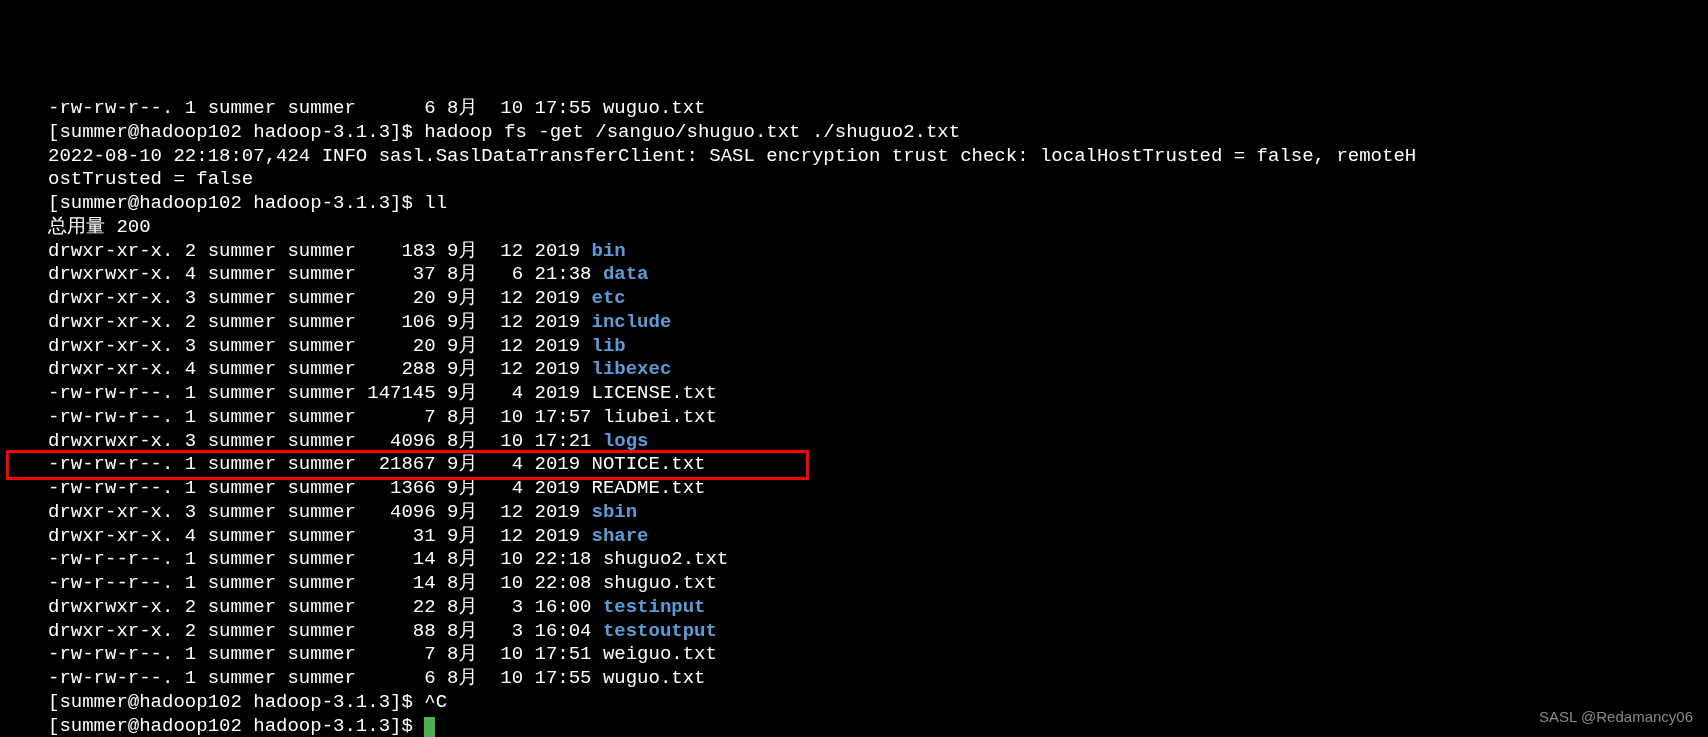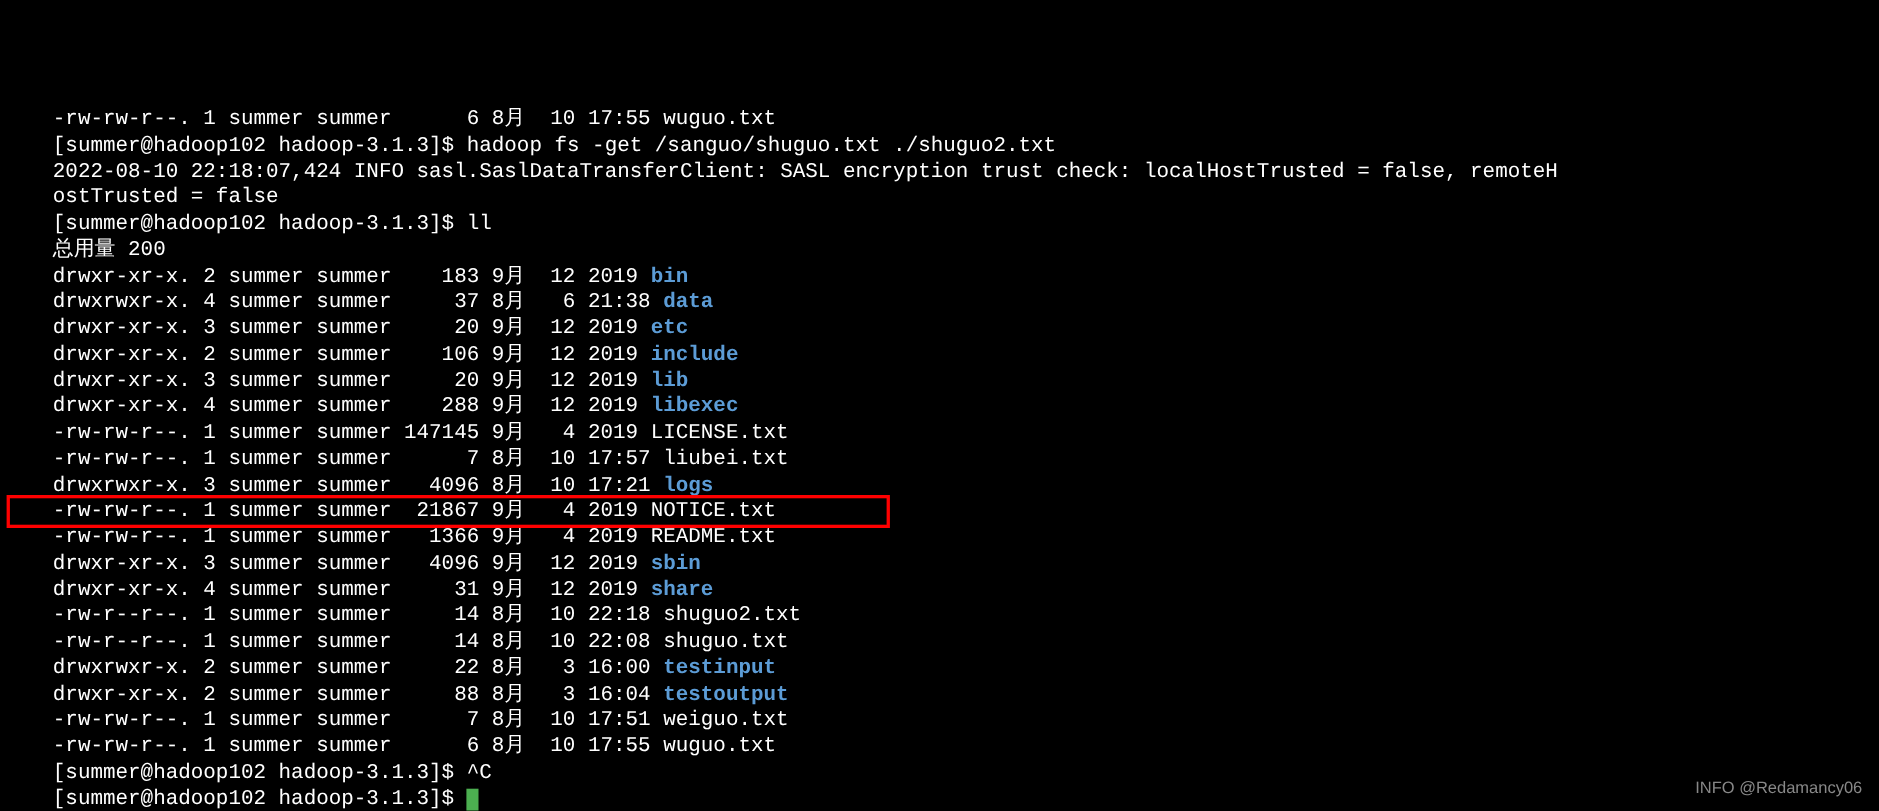--- a/index.html
+++ b/index.html
@@ -54,16 +54,16 @@
   </style>
 </head>
 <body>
 
 
 
 <div class="terminal" id="terminal"><div class="line">-rw-rw-r--. 1 summer summer      6 8月  10 17:55 wuguo.txt</div><div class="line">[summer@hadoop102 hadoop-3.1.3]$ hadoop fs -get /sanguo/shuguo.txt ./shuguo2.txt</div><div class="line">2022-08-10 22:18:07,424 INFO sasl.SaslDataTransferClient: SASL encryption trust check: localHostTrusted = false, remoteH</div><div class="line">ostTrusted = false</div><div class="line">[summer@hadoop102 hadoop-3.1.3]$ ll</div><div class="line">总用量 200</div><div class="line"><span>drwxr-xr-x. 2 summer summer    183 9月  12 2019 </span><span class="dir-color">bin</span></div><div class="line"><span>drwxrwxr-x. 4 summer summer     37 8月   6 21:38 </span><span class="dir-color">data</span></div><div class="line"><span>drwxr-xr-x. 3 summer summer     20 9月  12 2019 </span><span class="dir-color">etc</span></div><div class="line"><span>drwxr-xr-x. 2 summer summer    106 9月  12 2019 </span><span class="dir-color">include</span></div><div class="line"><span>drwxr-xr-x. 3 summer summer     20 9月  12 2019 </span><span class="dir-color">lib</span></div><div class="line"><span>drwxr-xr-x. 4 summer summer    288 9月  12 2019 </span><span class="dir-color">libexec</span></div><div class="line">-rw-rw-r--. 1 summer summer 147145 9月   4 2019 LICENSE.txt</div><div class="line">-rw-rw-r--. 1 summer summer      7 8月  10 17:57 liubei.txt</div><div class="line"><span>drwxrwxr-x. 3 summer summer   4096 8月  10 17:21 </span><span class="dir-color">logs</span></div><div class="line">-rw-rw-r--. 1 summer summer  21867 9月   4 2019 NOTICE.txt</div><div class="line">-rw-rw-r--. 1 summer summer   1366 9月   4 2019 README.txt</div><div class="line"><span>drwxr-xr-x. 3 summer summer   4096 9月  12 2019 </span><span class="dir-color">sbin</span></div><div class="line"><span>drwxr-xr-x. 4 summer summer     31 9月  12 2019 </span><span class="dir-color">share</span></div><div class="line">-rw-r--r--. 1 summer summer     14 8月  10 22:18 shuguo2.txt</div><div class="line">-rw-r--r--. 1 summer summer     14 8月  10 22:08 shuguo.txt</div><div class="line"><span>drwxrwxr-x. 2 summer summer     22 8月   3 16:00 </span><span class="dir-color">testinput</span></div><div class="line"><span>drwxr-xr-x. 2 summer summer     88 8月   3 16:04 </span><span class="dir-color">testoutput</span></div><div class="line">-rw-rw-r--. 1 summer summer      7 8月  10 17:51 weiguo.txt</div><div class="line">-rw-rw-r--. 1 summer summer      6 8月  10 17:55 wuguo.txt</div><div class="line">[summer@hadoop102 hadoop-3.1.3]$ ^C</div><div class="line"><span>[summer@hadoop102 hadoop-3.1.3]$ </span><span class="cursor"></span></div></div>
 
 <div class="highlight-box" id="highlight" style="top: 450px; left: 6px; width: 803px; height: 30px;"></div>
 
-<div class="watermark">INFO @Redamancy06</div>
+<div class="watermark">SASL @Redamancy06</div>
 
 
 
 
 </body></html>

